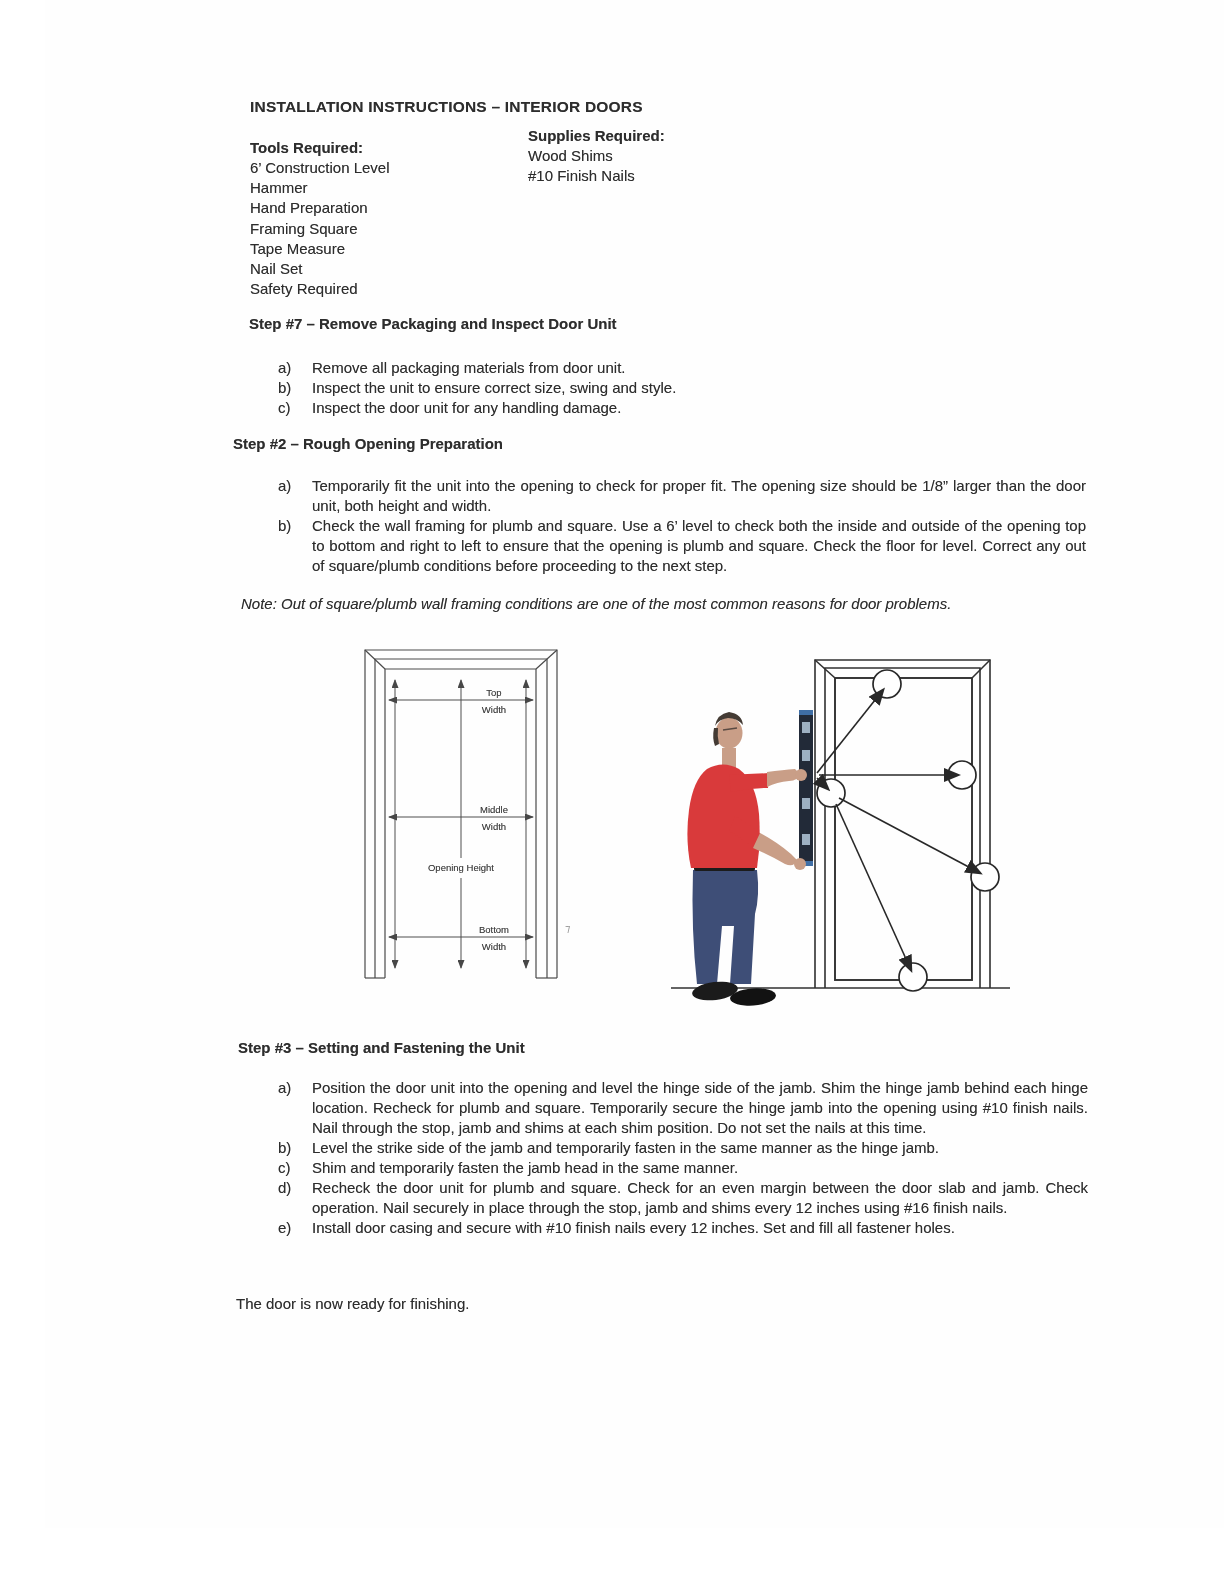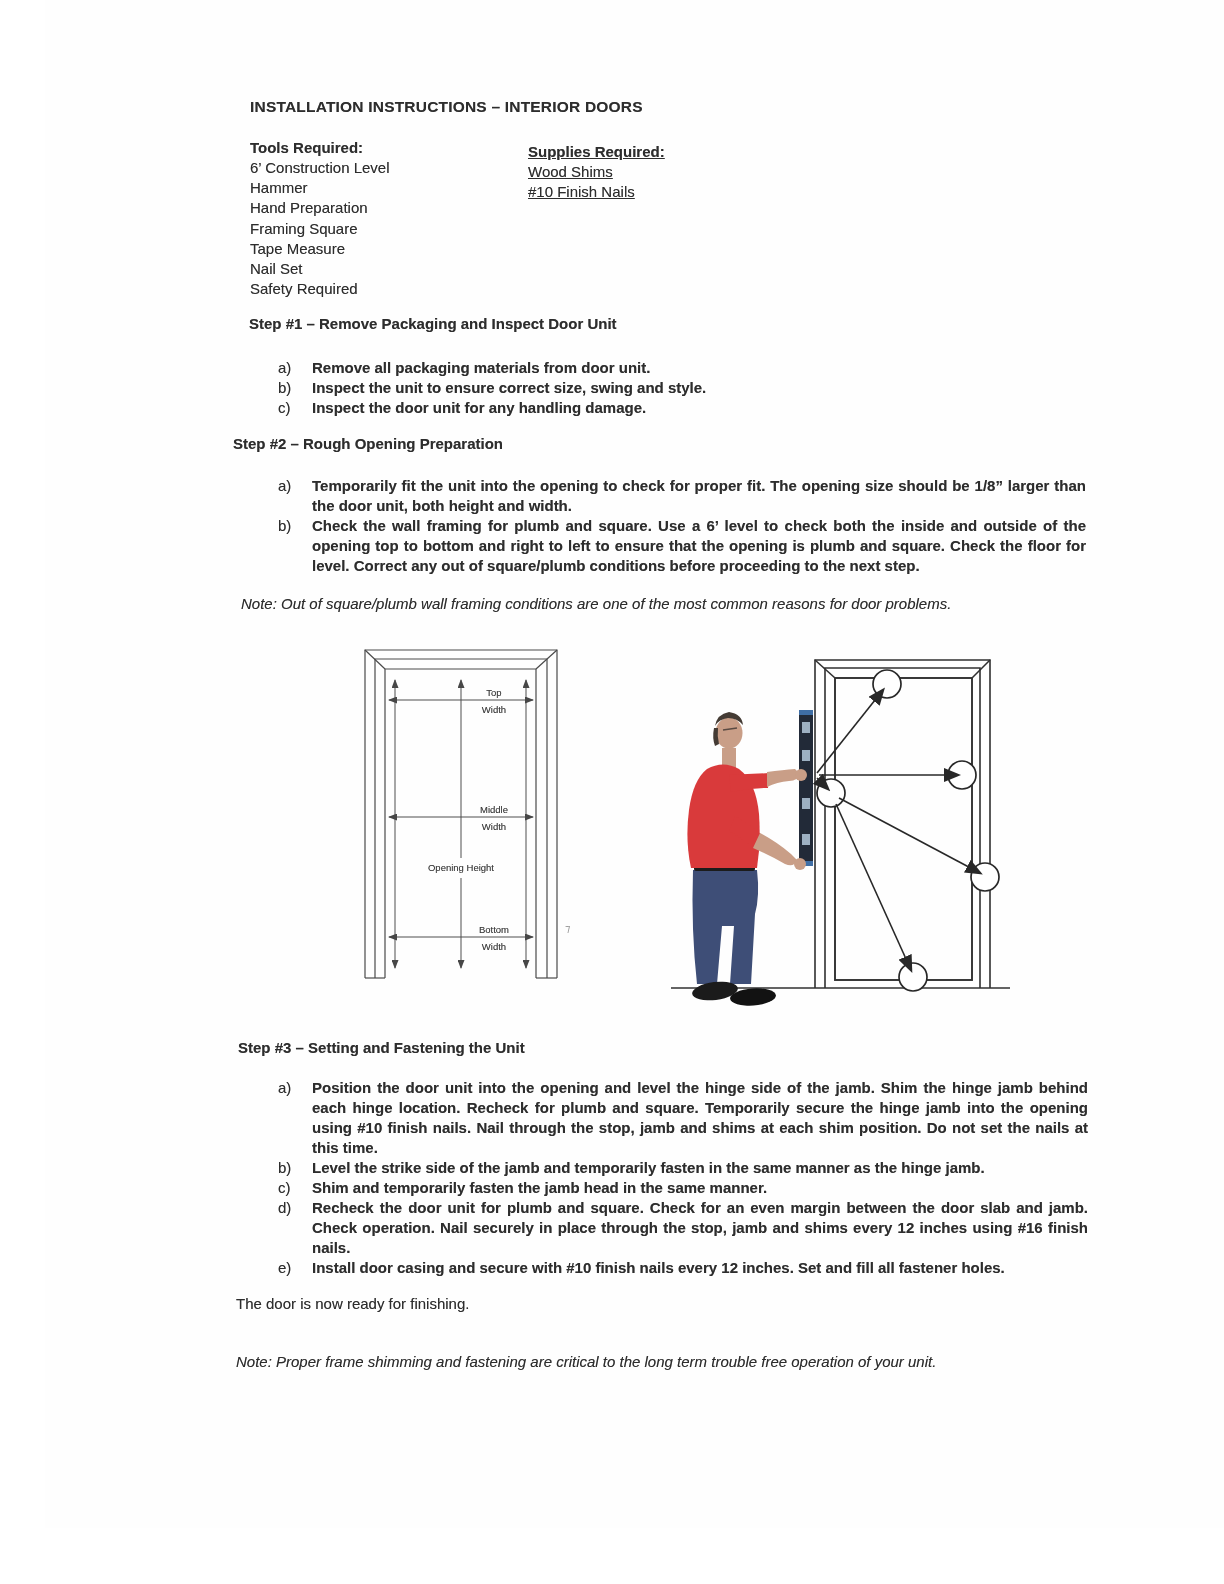--- a/index.html
+++ b/index.html
@@ -10,21 +10,21 @@
     text-shadow:0 0 .4px rgba(45,45,45,.45);
     margin-left:45px;
   }
   .abs{position:absolute;}
   .b{font-weight:bold;}
   .title{font-size:15.5px;letter-spacing:.2px;}
   .colhead{font-weight:bold;}
   .simplelist div{line-height:20.2px;}
   .list .li{display:flex;align-items:flex-start;}
   .list .ltr{flex:0 0 34px;}
-  .list .txt{flex:1;text-align:justify;font-weight:bold;}
+  .list .txt{flex:1;text-align:justify;}
   .note{font-style:italic;}
   svg text{font-family:"Liberation Sans","DejaVu Sans",sans-serif;fill:#3c3c3c;}
   .artifact{color:#9a9a9a;font-size:11px;text-shadow:none;}
 </style>
 </head>
 <body>
 
 <div class="page">
 
   <div class="abs b title" style="left:205px;top:97px;">INSTALLATION INSTRUCTIONS – INTERIOR DOORS</div>
@@ -35,29 +35,29 @@
       <div>6’ Construction Level</div>
       <div>Hammer</div>
       <div>Hand Preparation</div>
       <div>Framing Square</div>
       <div>Tape Measure</div>
       <div>Nail Set</div>
       <div>Safety Required</div>
     </div>
   </div>
 
-  <div class="abs" style="left:483px;top:142px;text-decoration:underline;">
+  <div class="abs" style="left:483px;top:126px;">
     <div class="colhead">Supplies Required:</div>
     <div class="simplelist">
       <div>Wood Shims</div>
       <div>#10 Finish Nails</div>
     </div>
   </div>
 
-  <div class="abs b" style="left:204px;top:314px;">Step #1 – Remove Packaging and Inspect Door Unit</div>
+  <div class="abs b" style="left:204px;top:314px;">Step #7 – Remove Packaging and Inspect Door Unit</div>
   <div class="abs list" style="left:233px;top:358px;width:810px;">
     <div class="li">
       <span class="ltr">a)</span>
       <span class="txt">Remove all packaging materials from door unit.</span>
     </div>
     <div class="li">
       <span class="ltr">b)</span>
       <span class="txt">Inspect the unit to ensure correct size, swing and style.</span>
     </div>
     <div class="li">
@@ -212,15 +212,14 @@
       <span class="txt">Recheck the door unit for plumb and square. Check for an even margin between the door slab and jamb. Check operation. Nail securely in place through the stop, jamb and shims every 12 inches using #16 finish nails.</span>
     </div>
     <div class="li">
       <span class="ltr">e)</span>
       <span class="txt">Install door casing and secure with #10 finish nails every 12 inches. Set and fill all fastener holes.</span>
     </div>
   </div>
 
   <div class="abs" style="left:191px;top:1294px;">The door is now ready for finishing.</div>
 
-  <div class="abs note" style="left:191px;top:1352px;width:860px;">Note: Proper frame shimming and fastening are critical to the long term trouble free operation of your unit.</div>
 
 </div>
 
 </body></html>

